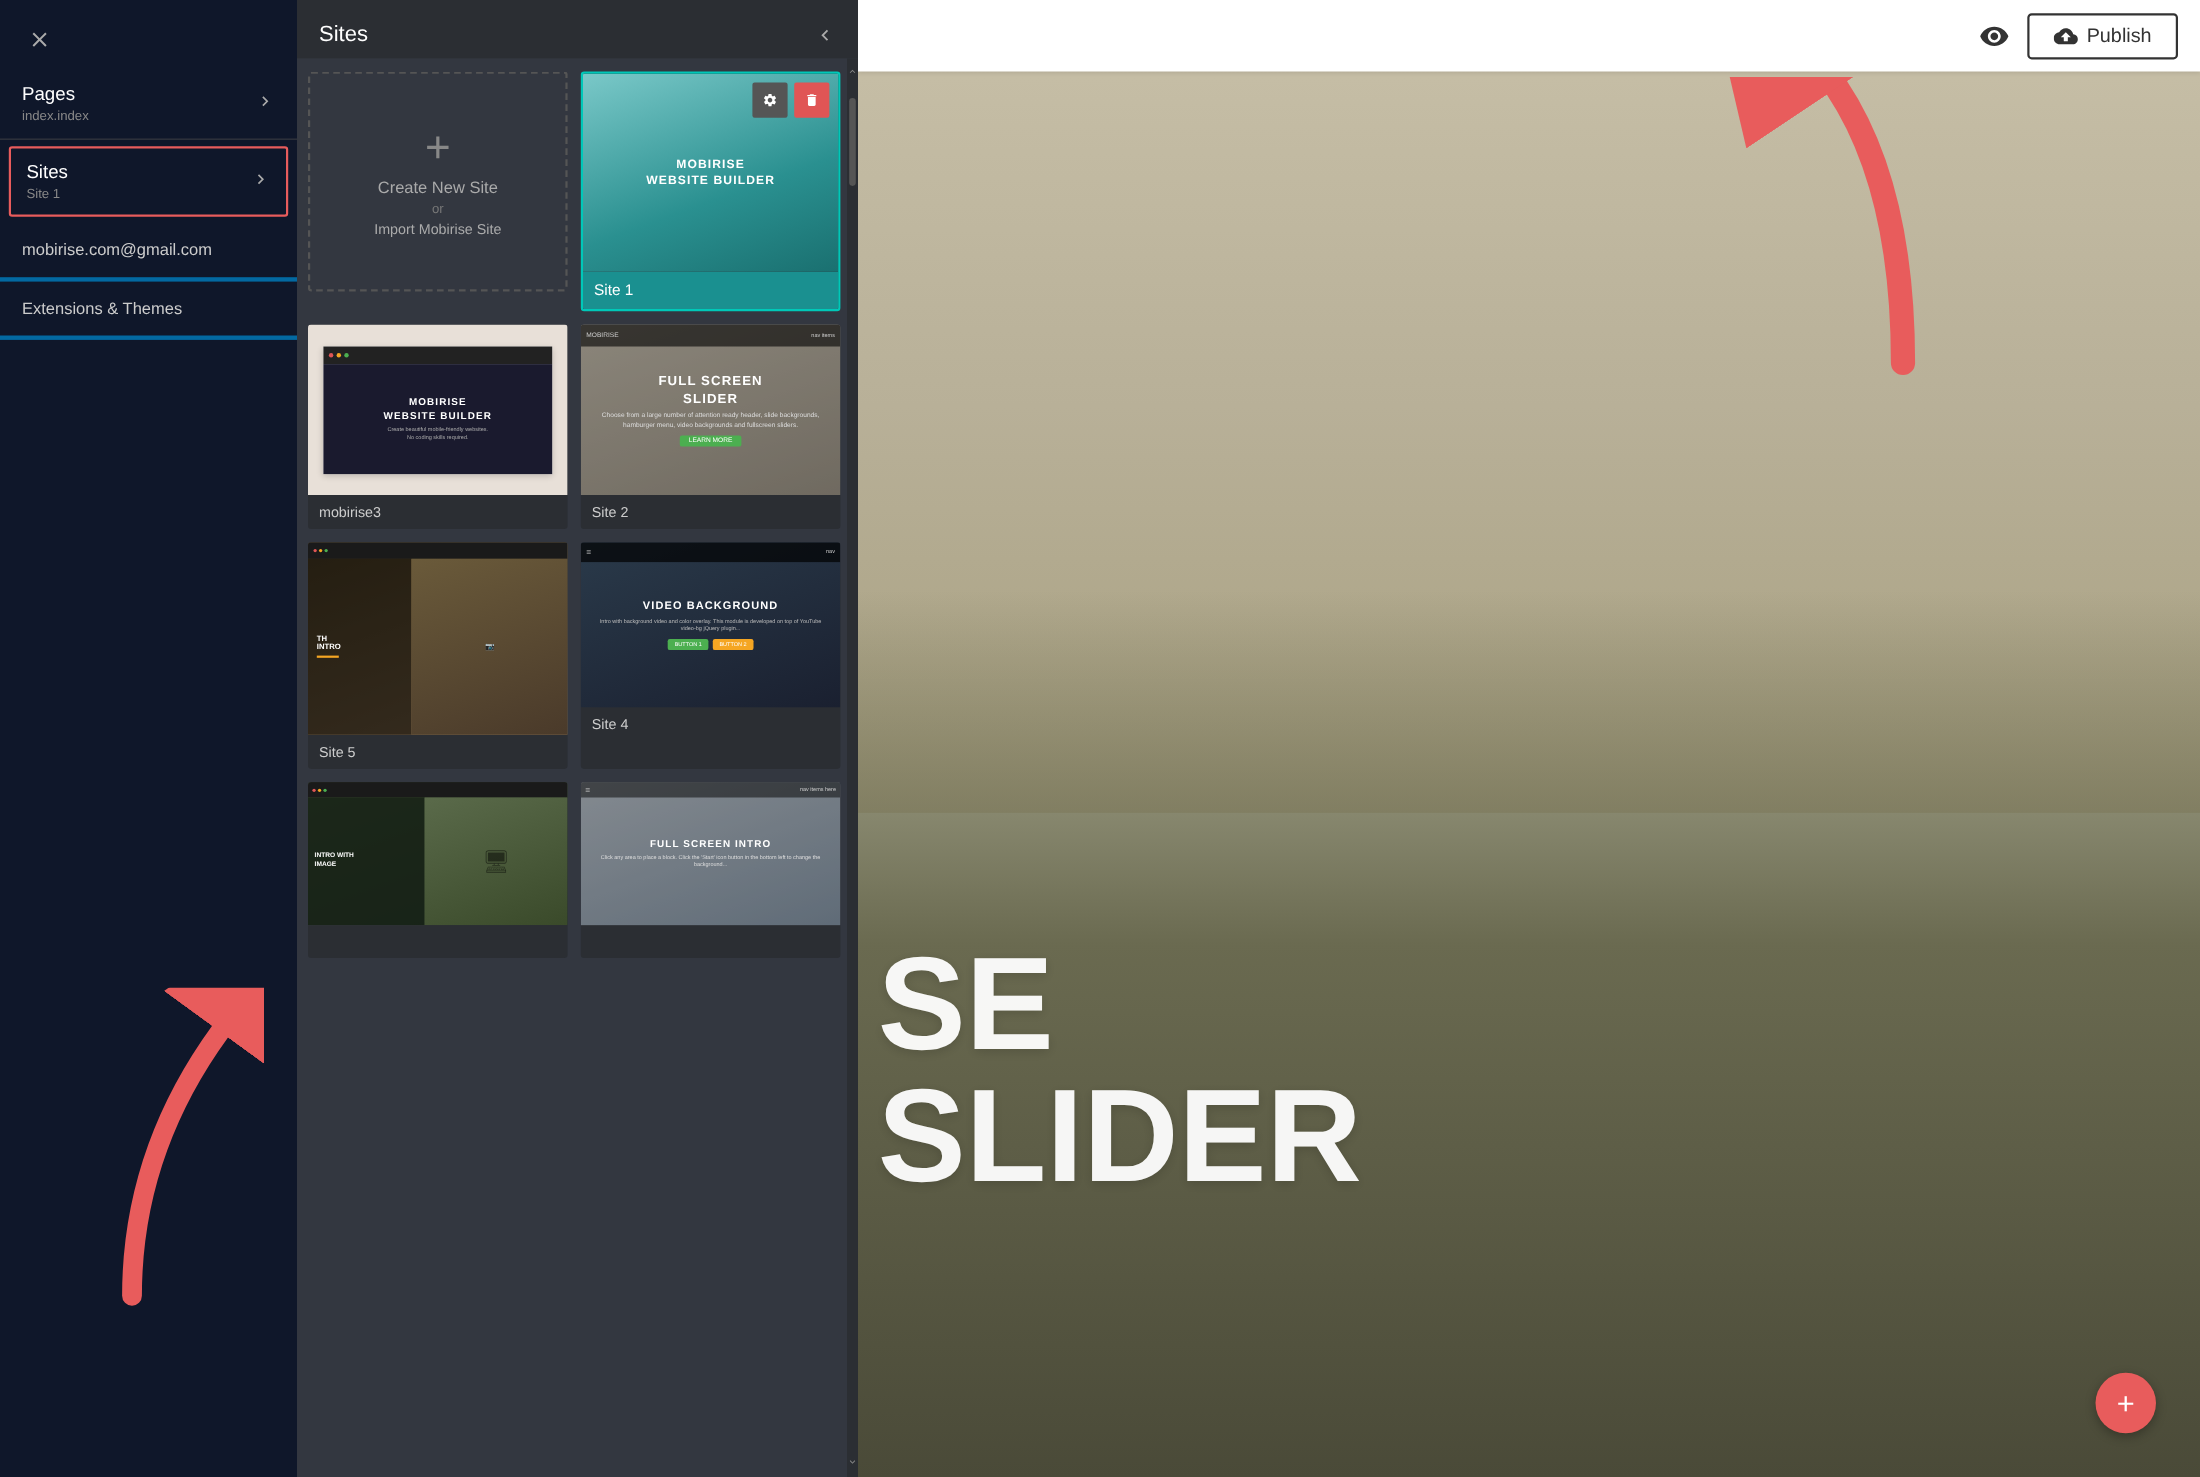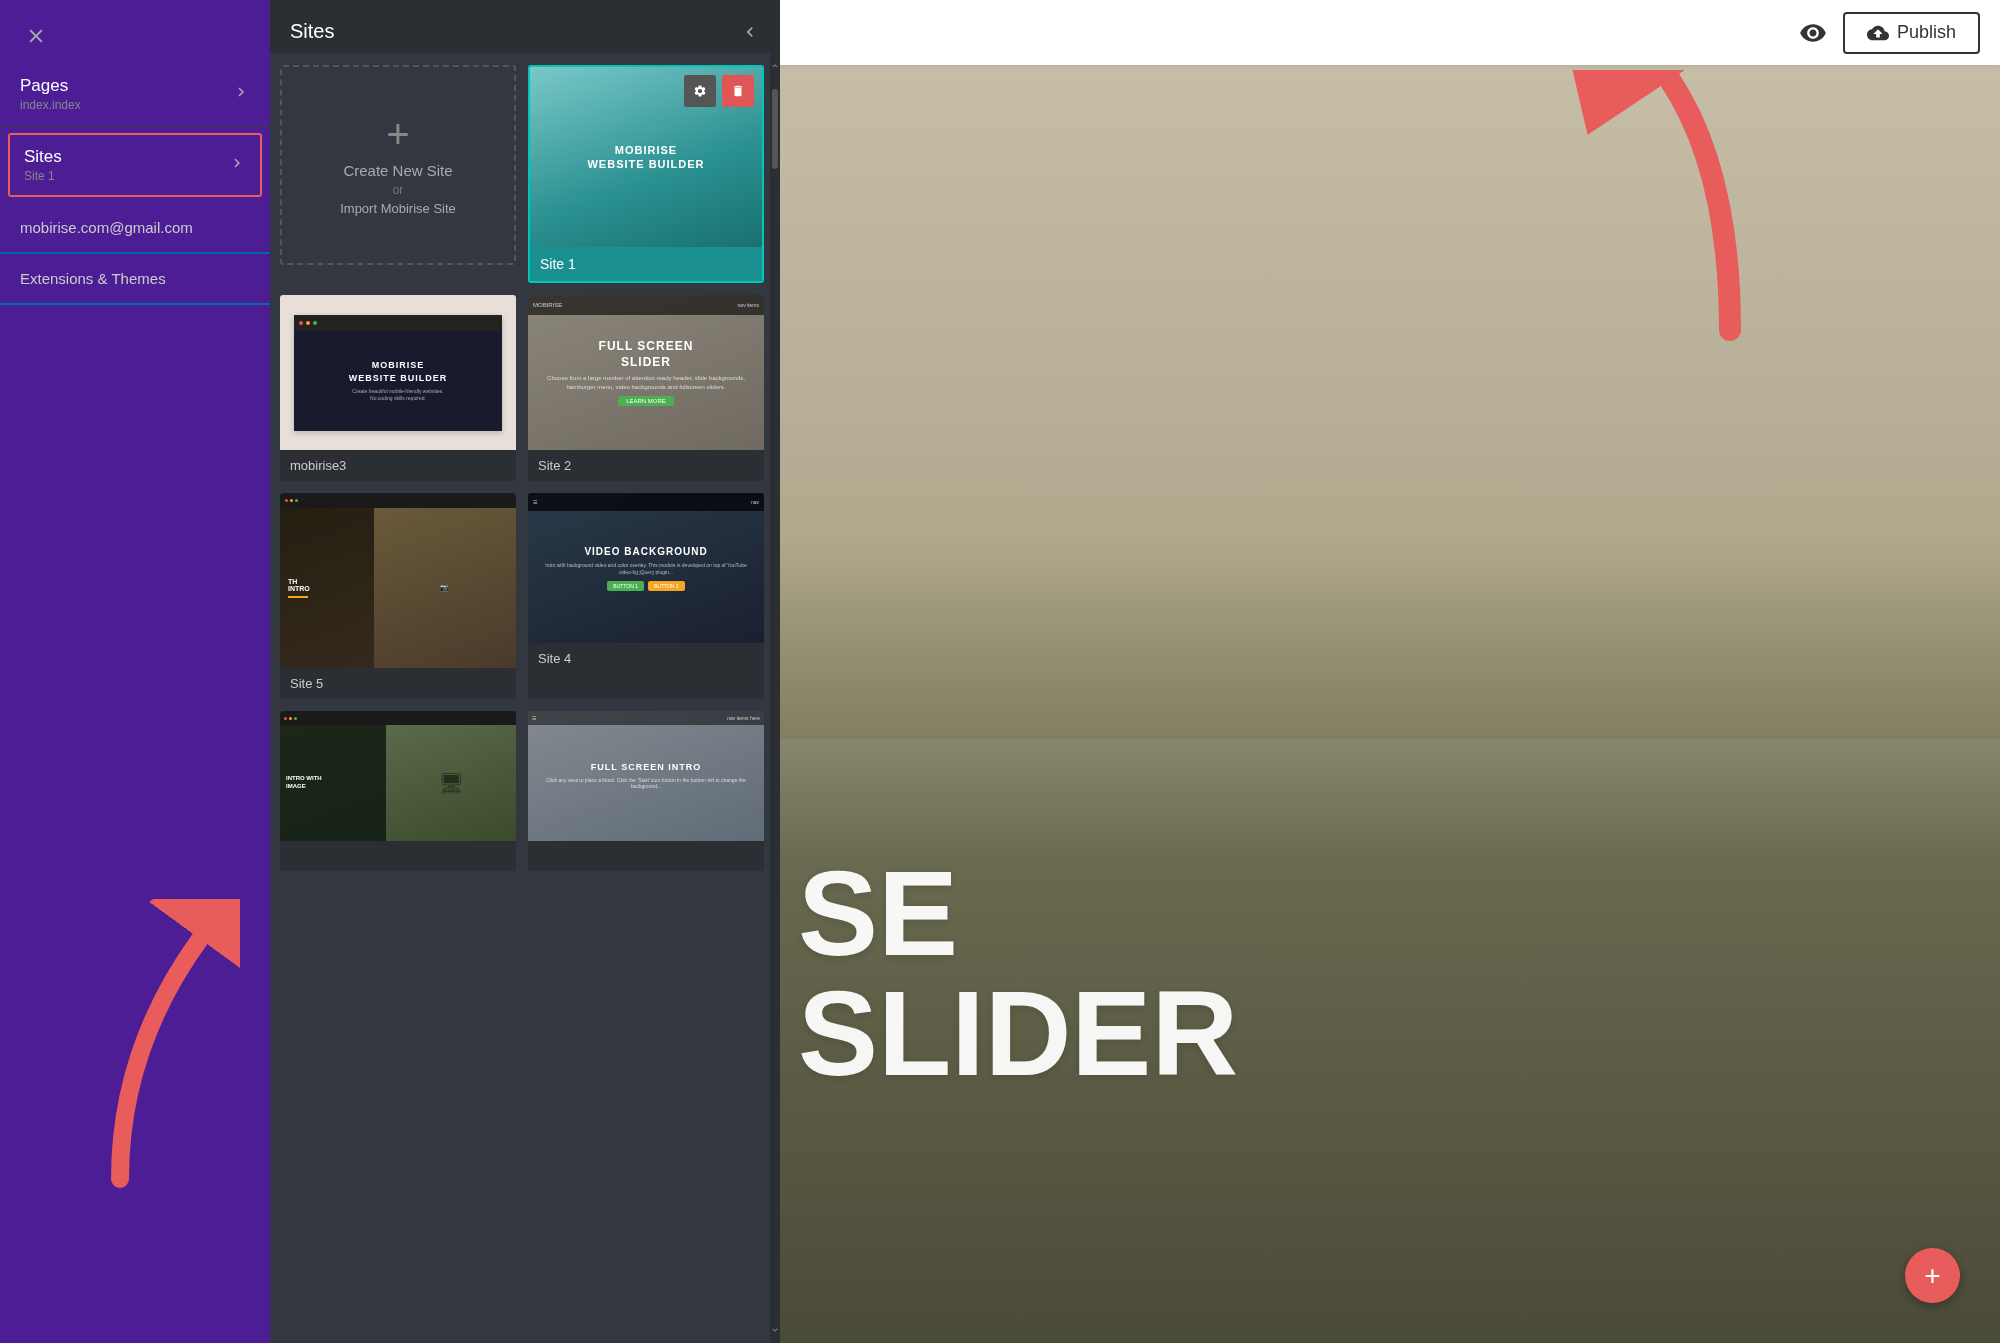--- a/index.html
+++ b/index.html
@@ -9,21 +9,21 @@
       overflow: hidden;
       font-family: 'Segoe UI', Arial, sans-serif;
       display: flex;
       flex-direction: row;
     }
 
     
     .sidebar {
       width: 270px;
       min-width: 270px;
-      background: #4c1d95;
+      background: #0f172a;
       display: flex;
       flex-direction: column;
       height: 100%;
       color: #fff;
       position: relative;
       z-index: 10;
     }
 
     .sidebar-close {
       padding: 20px 20px 10px 20px;
@@ -71,21 +71,21 @@
       width: 18px;
       height: 18px;
       fill: #aaa;
     }
 
     .sidebar-item-plain {
       padding: 16px 20px;
       color: #ccc;
       font-size: 15px;
       cursor: pointer;
-      border-bottom: 2px solid #0369a1;
+      border-bottom: 4px solid #0369a1;
     }
 
     
     .sites-panel {
       width: 510px;
       min-width: 510px;
       background: #333740;
       display: flex;
       flex-direction: column;
       height: 100%;

